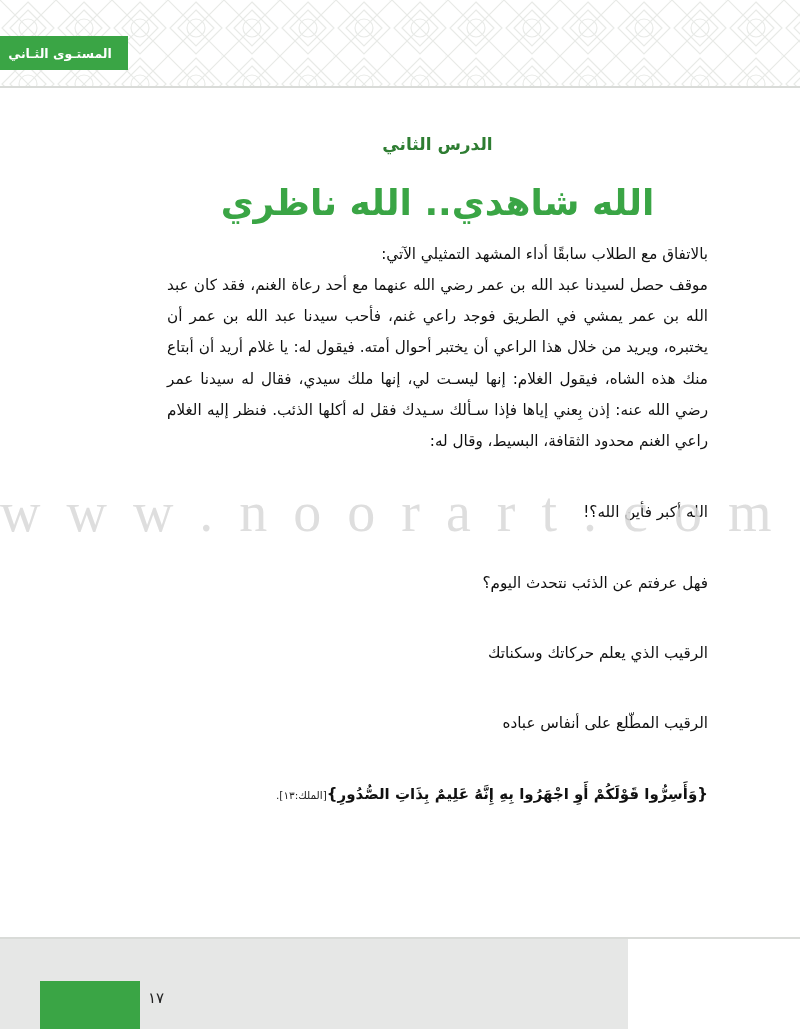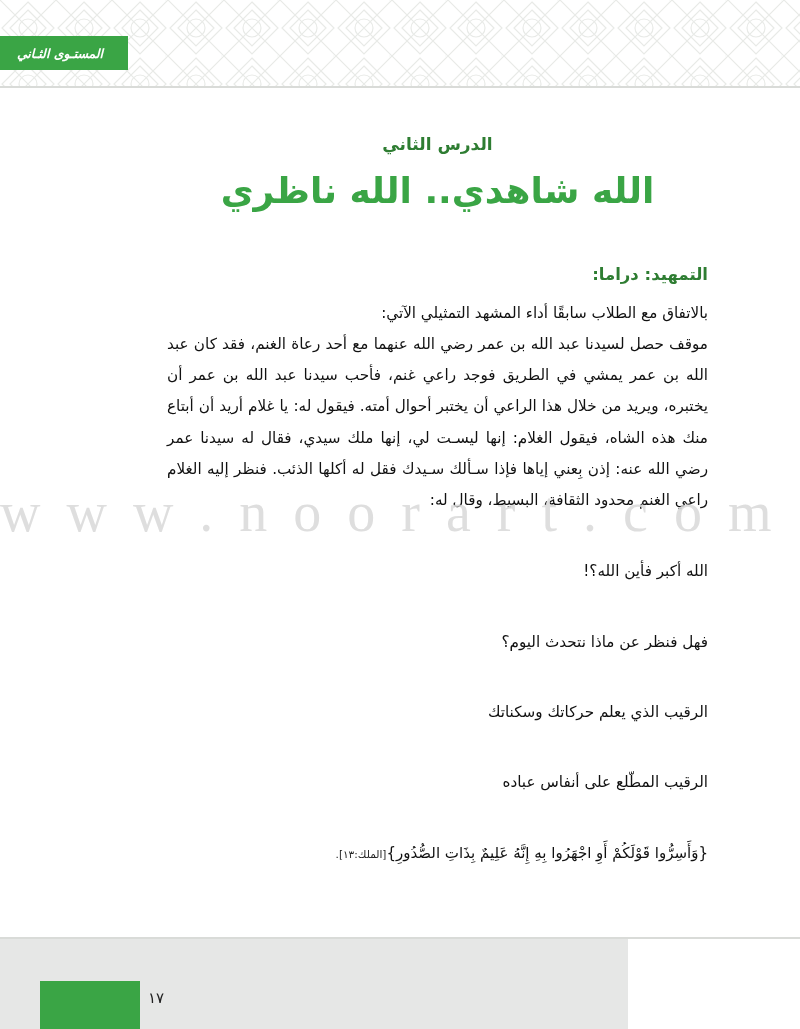--- a/index.html
+++ b/index.html
@@ -15,21 +15,20 @@
     overflow: hidden;
   }
 
   
   .page-header {
     position: absolute;
     top: 0;
     left: 0;
     width: 720px;
     height: 88px;
-    font-style: italic;
   }
   .header-pattern {
     position: absolute;
     top: 0;
     left: 0;
     width: 800px;
     height: 88px;
     background-color: #ffffff;
     opacity: 1;
   }
@@ -84,21 +83,21 @@
     font-weight: bold;
     font-size: 17px;
     margin-top: 28px;
     letter-spacing: 0.2px;
   }
   .lesson-title {
     text-align: center;
     color: #3aa545;
     font-weight: bold;
     font-size: 36px;
-    margin-top: 14px;
+    margin-top: 26px;
     line-height: 1.25;
   }
 
   .section-heading {
     color: #2e7d32;
     font-weight: bold;
     font-size: 16.5px;
     margin: 52px 74px 0 74px;
     text-align: right;
   }
@@ -125,20 +124,21 @@
     line-height: 2.0;
     text-align: right;
   }
   .lines-block div {
     white-space: nowrap;
     margin-top: 40px;
   }
   .quran-line {
     font-size: 15px;
     letter-spacing: 0;
+    font-weight: bold;
   }
   .ref-tag {
     font-size: 10.5px;
     color: #222;
     text-align: center;
   }
 
   
   .watermark {
     position: absolute;
@@ -231,30 +231,29 @@
   <div class="header-tab">
     <span class="header-tab-label">المستـوى الثـاني</span>
   </div>
 </div>
 
 <div class="content">
 
   <div class="lesson-label">الدرس الثاني</div>
   <div class="lesson-title">الله شاهدي.. الله ناظري</div>
 
-  <div class="section-heading">التمهيد: دراما:</div>
 
   <div class="body-block">
     <p class="para-first">بالاتفاق مع الطلاب سابقًا أداء المشهد التمثيلي الآتي:</p>
     <p>موقف حصل لسيدنا عبد الله بن عمر رضي الله عنهما مع أحد رعاة الغنم، فقد كان عبد الله بن عمر يمشي في الطريق فوجد راعي غنم، فأحب سيدنا عبد الله بن عمر أن يختبره، ويريد من خلال هذا الراعي أن يختبر أحوال أمته. فيقول له: يا غلام أريد أن أبتاع منك هذه الشاه، فيقول الغلام: إنها ليسـت لي، إنها ملك سيدي، فقال له سيدنا عمر رضي الله عنه: إذن بِعني إياها فإذا سـألك سـيدك فقل له أكلها الذئب. فنظر إليه الغلام راعي الغنم محدود الثقافة، البسيط، وقال له:</p>
   </div>
 
   <div class="lines-block">
     <div>الله أكبر فأين الله؟!</div>
-    <div>فهل فنظر عن ماذا نتحدث اليوم؟</div>
+    <div>فهل عرفتم عن الذئب نتحدث اليوم؟</div>
     <div>الرقيب الذي يعلم حركاتك وسكناتك</div>
     <div>الرقيب المطّلع على أنفاس عباده</div>
     <div>
       <span class="quran-line">{وَأَسِرُّوا قَوْلَكُمْ أَوِ اجْهَرُوا بِهِ إِنَّهُ عَلِيمٌ بِذَاتِ الصُّدُورِ}</span><span class="ref-tag">[الملك:١٣].</span>
     </div>
   </div>
 </div>
 
 <div class="watermark">w w w . n o o r a r t . c o m</div>
 

